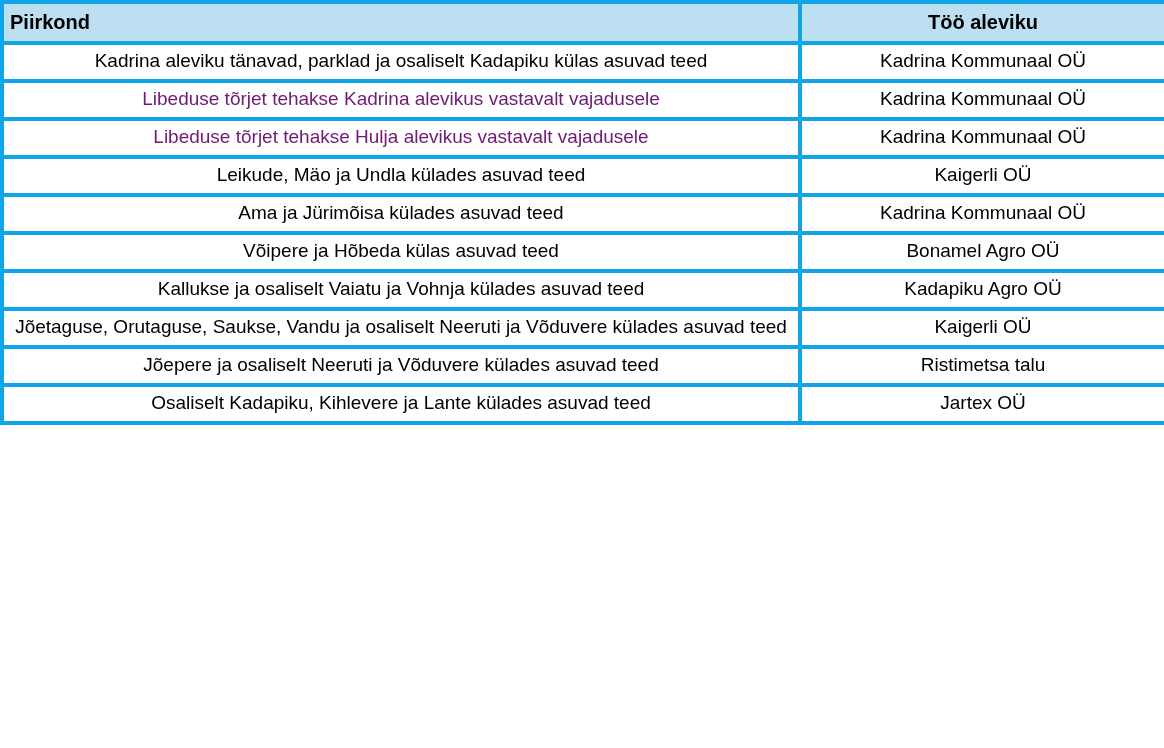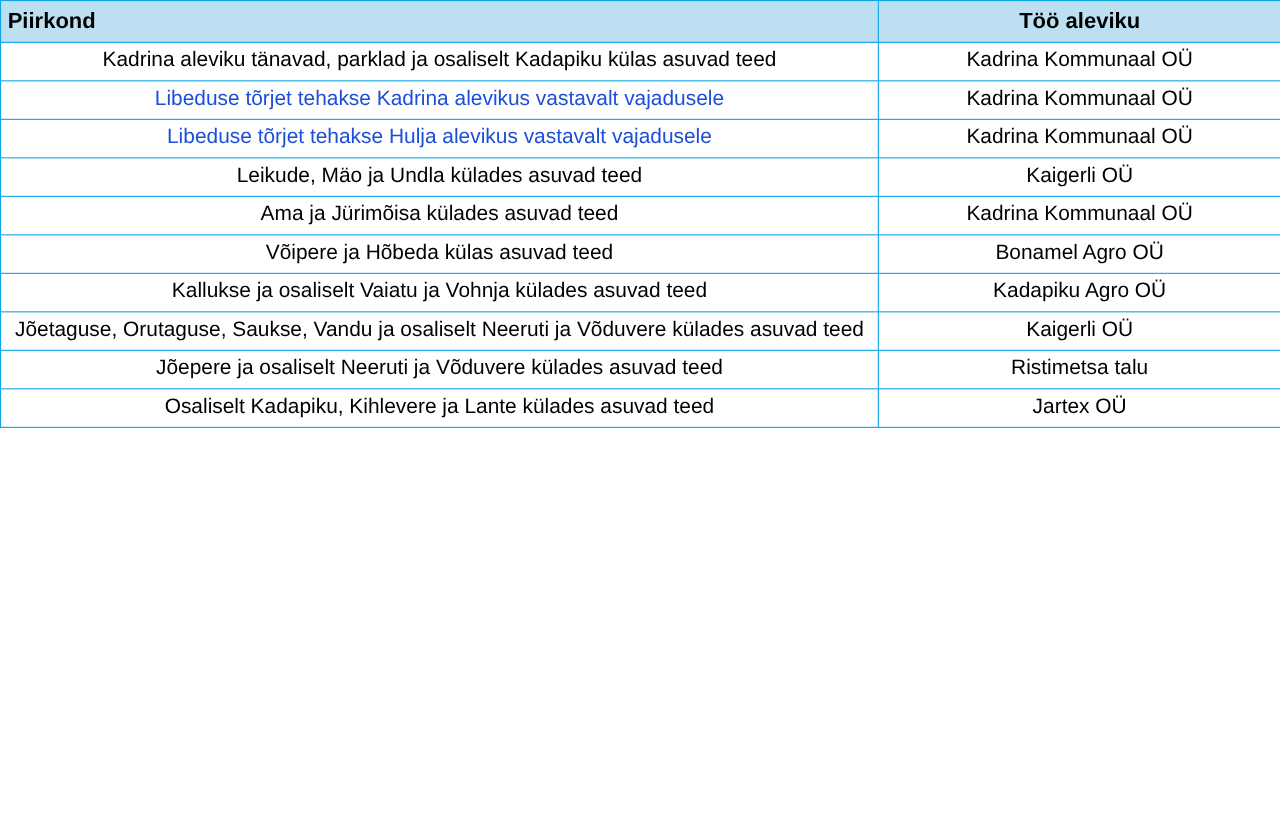--- a/index.html
+++ b/index.html
@@ -18,21 +18,21 @@
     border-collapse: collapse;
     table-layout: fixed;
     width: 1164px;
     border: 1px solid #000000;
   }
   table.area-table col.col-area { width: 798px; }
   table.area-table col.col-contractor { width: 366px; }
 
   table.area-table th,
   table.area-table td {
-    border: 1px solid #0ea5e9;
+    border: 4px solid #0ea5e9;
     font-size: 19px;
     line-height: 1.42;
     vertical-align: middle;
     padding: 3px 6px 4px 6px;
   }
   table.area-table thead th {
     background: #bcdff1;
     font-weight: bold;
     font-size: 20px;
     padding-top: 4px;
@@ -46,21 +46,21 @@
     text-align: center;
   }
   td.area-cell {
     text-align: center;
     padding-left: 8px;
   }
   td.contractor-cell {
     text-align: center;
   }
   .highlight-red {
-    color: #1d4ed8;
+    color: #701a75;
   }
   .lead-space {
     padding-left: 12px;
   }
 </style>
 </head>
 <body>
 
 <table class="area-table">
   <colgroup>

